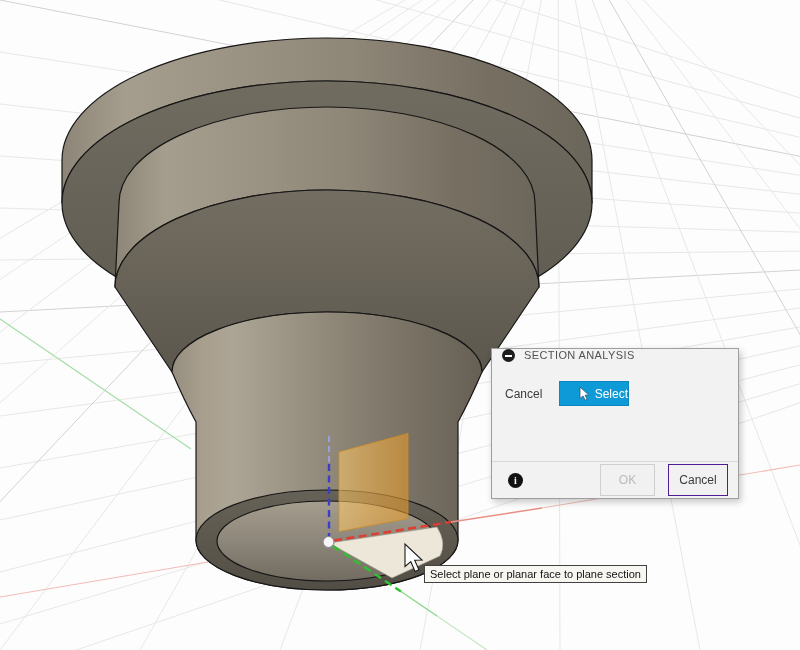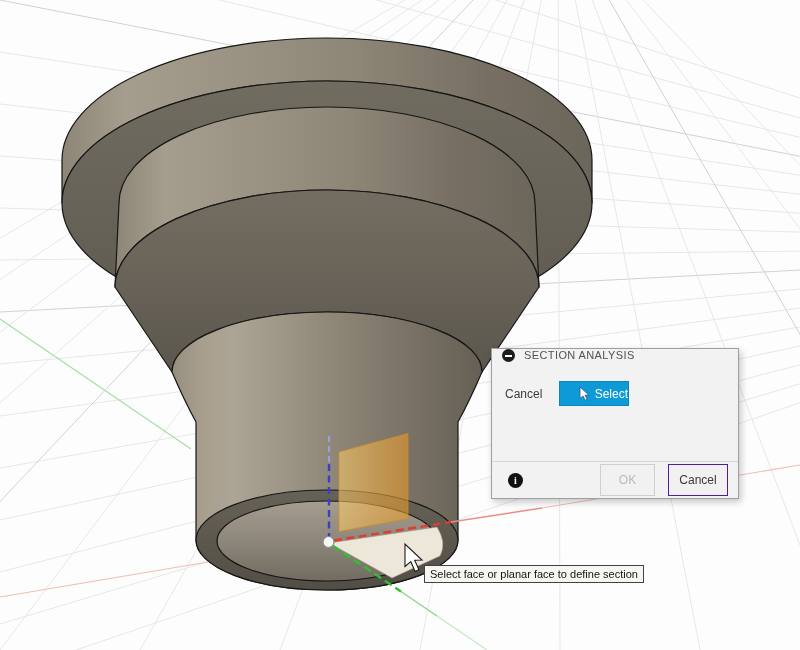--- a/index.html
+++ b/index.html
@@ -179,21 +179,21 @@
     <line x1="451" y1="522" x2="542" y2="508" stroke="#ea8f86" stroke-width="1.5"></line>
     <line x1="333" y1="546" x2="401" y2="591.5" style="stroke:var(--axis-y)" stroke-width="2.4" stroke-dasharray="8 4.5"></line>
     <line x1="401" y1="591.5" x2="437" y2="616" stroke="#8bd88b" stroke-width="1.5"></line>
   </g>
 
   <circle cx="328.5" cy="542" r="5.5" fill="#f6f6f6" stroke="#8a8a8a" stroke-width="1.2"></circle>
 
   <path d="M 405,544 l 0,22.5 l 5.8,-4.8 l 4.3,9.8 l 3.8,-1.7 l -4.2,-9.6 l 7.3,-0.2 Z" fill="#ffffff" stroke="#1a1a1a" stroke-width="1.1"></path>
 </svg>
 
-<div class="tooltip">Select face or planar face to define section</div>
+<div class="tooltip">Select plane or planar face to plane section</div>
 
 <div class="dialog">
   <div class="dialog-header">
     <span class="minus-icon"></span>
     <span class="dialog-title">SECTION ANALYSIS</span>
   </div>
   <div class="dialog-body">
     <div class="faces-row">
       <span class="faces-label">Cancel</span>
       <button class="select-btn">

